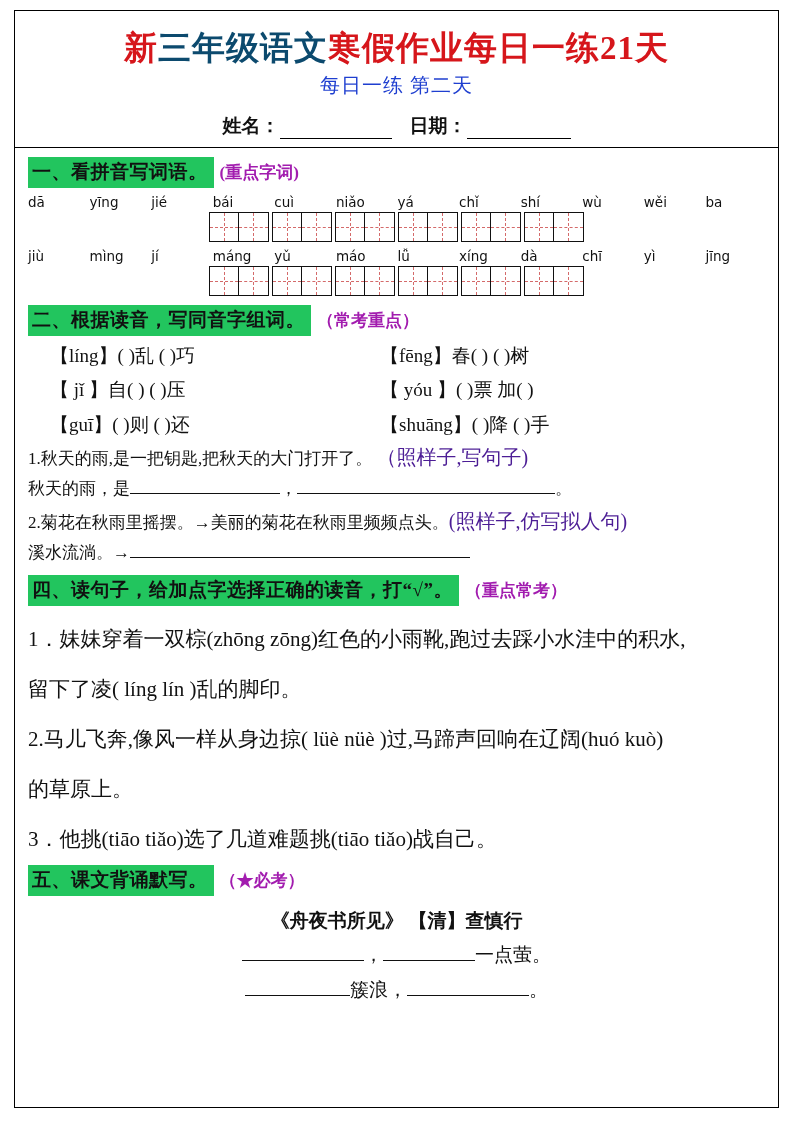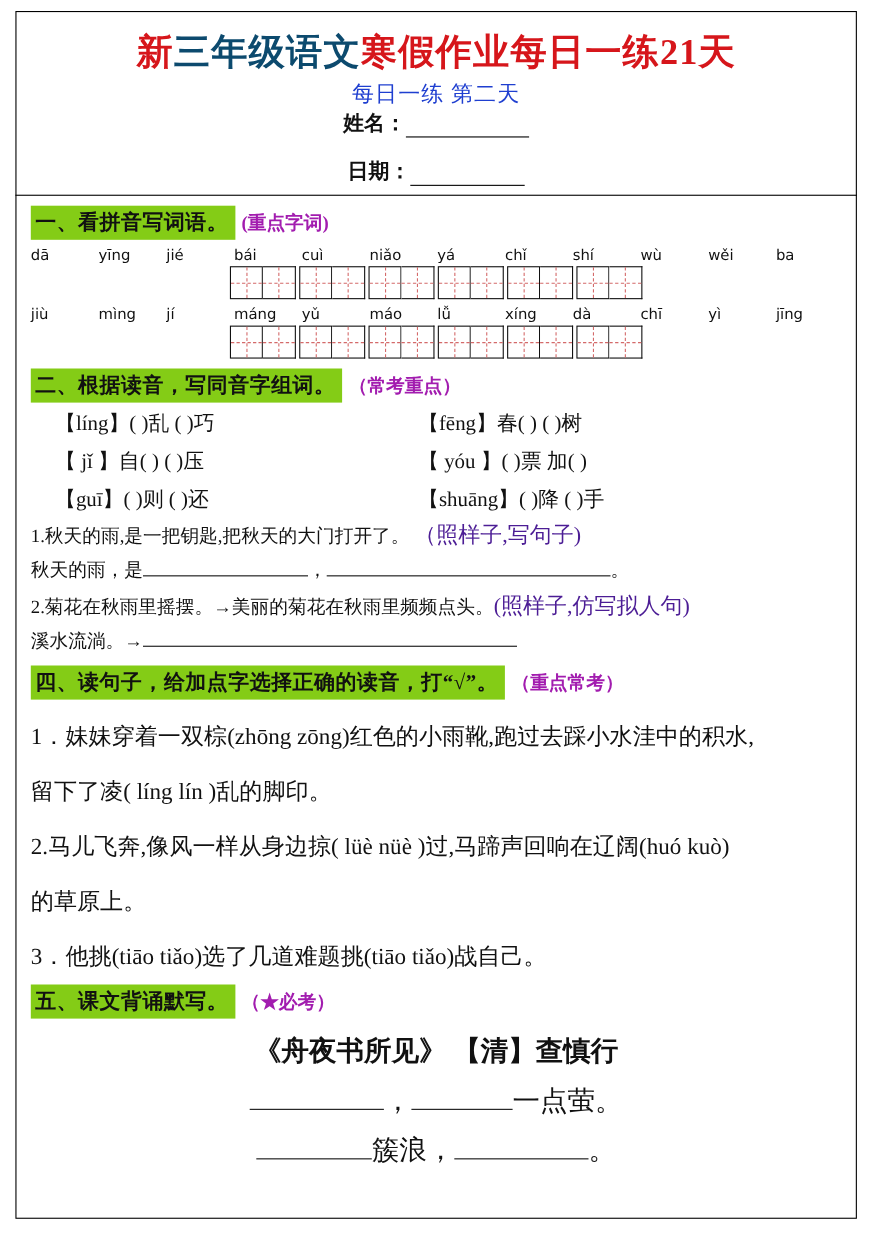--- a/index.html
+++ b/index.html
@@ -46,23 +46,23 @@
     font-weight:normal;
     color:#1f3fd0;
     margin-top:4px;
     letter-spacing:1px;
   }
   .idrow{
     display:flex;
     justify-content:center;
     align-items:center;
     gap:18px;
+    margin-top:14px;
     font-size:19px;
     font-weight:bold;
-    flex-direction:column;
   }
   .idrow .field{display:flex;align-items:flex-end;}
   .idrow .blank{
     display:inline-block;
     border-bottom:1.5px solid #000;
     height:18px;
   }
   .b1{width:112px;}
   .b2{width:112px;}
   .b3{width:104px;}
@@ -72,21 +72,21 @@
   }
 
   
   .sec{
     display:flex;
     align-items:center;
     margin-top:9px;
     margin-bottom:2px;
   }
   .sec .lbl{
-    background:#84cc16;
+    background:#22c55e;
     font-size:19px;
     font-weight:bold;
     padding:2px 6px 3px 4px;
     letter-spacing:0.5px;
     white-space:nowrap;
   }
   .sec .note{
     font-size:17px;
     font-weight:bold;
     color:#a21caf;
@@ -172,21 +172,21 @@
   
   .s4line{
     font-size:21px;
     line-height:1.62;
     margin-top:16px;
   }
 
   
   .poem{
     text-align:center;
-    font-size:25px;
+    font-size:19px;
     margin-top:8px;
     line-height:1.8;
     font-weight:bold;
   }
   .poem .l2,.poem .l3{font-weight:normal;}
   .u120{width:122px;}
   .u90{width:92px;}
   .u105{width:105px;}
 </style>
 </head>

